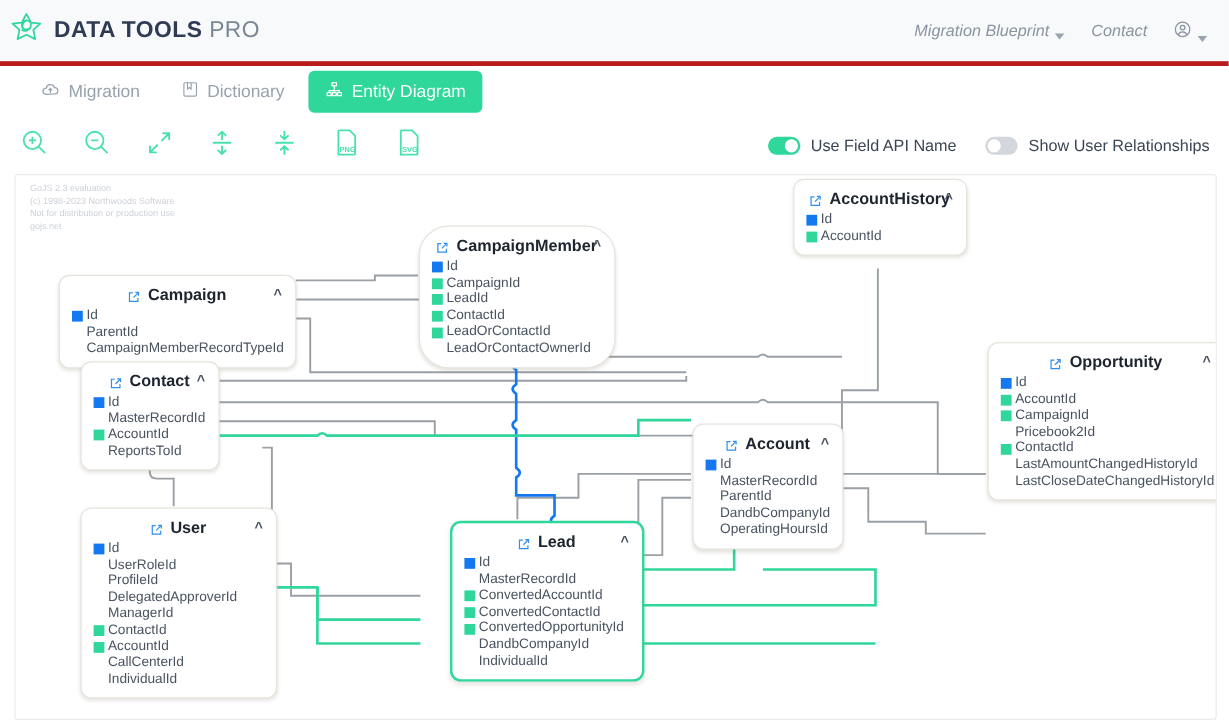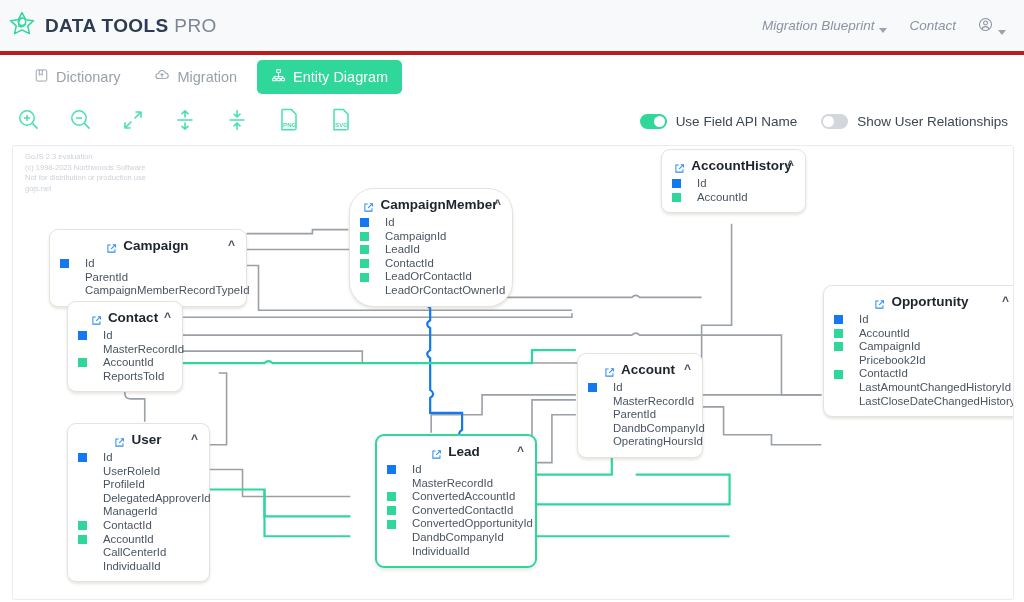--- a/index.html
+++ b/index.html
@@ -65,21 +65,21 @@
     border:1px solid #e6e3dd; border-radius:9px;
     box-shadow:0 2px 3px rgba(120,110,90,.18);
     padding:6px 11px 8px 10px;
   }
   .node.sel{ border:2.5px solid #2fd79b; box-shadow:0 2px 4px rgba(120,110,90,.18);margin-left:24px; }
   .nhead{ display:flex; align-items:center; justify-content:center; gap:6px; position:relative; padding:2px 0 3px; }
   .nhead .ttl{ font-size:13.5px; font-weight:bold; color:#1d242e; }
   .chev{ color:#4a5461; font-size:12px; position:absolute; right:0; top:2px; font-weight:bold;}
   .ext{ width:11px;height:11px; flex:none; }
   .fields{ margin-top:1px; }
-  .fld{ display:flex; align-items:center; gap:16px; font-size:11.4px; line-height:13.6px; color:#4a5461; white-space:nowrap;}
+  .fld{ display:flex; align-items:center; gap:3px; font-size:11.4px; line-height:13.6px; color:#4a5461; white-space:nowrap;}
   .sq{ width:9px;height:9px; flex:none; display:inline-block; }
   .sq.b{ background:#1479f0; }
   .sq.g{ background:#2fd79b; }
   .sq.n{ background:transparent; }
 </style>
 </head>
 <body>
 
 <div class="navbar">
   <div class="brand">
@@ -115,35 +115,35 @@
         </svg>
       </span>
       <i class="caret"></i>
     </div>
   </div>
 </div>
 
 <div class="tabrow">
   <div class="tab">
     <span>
+      <svg width="16" height="16" viewBox="0 0 20 20" fill="none" stroke="#98a2ad" stroke-width="1.3">
+        <path d="M5.4 14.5a3.2 3.2 0 01.3-6.4 4.4 4.4 0 018.5-.6 3.3 3.3 0 01.5 6.6z"></path>
+        <path d="M10 13V8.4M8.2 10.2L10 8.4l1.8 1.8"></path>
+      </svg>
+    </span>
+    <span>Migration</span>
+  </div>
+  <div class="tab">
+    <span>
       <svg width="15" height="15" viewBox="0 0 20 20" fill="none" stroke="#98a2ad" stroke-width="1.3">
         <rect x="3" y="2.6" width="14" height="14.8" rx="1.4"></rect>
         <path d="M7 2.6v7l2-1.6 2 1.6v-7"></path>
       </svg>
     </span>
     <span>Dictionary</span>
-  </div>
-  <div class="tab">
-    <span>
-      <svg width="16" height="16" viewBox="0 0 20 20" fill="none" stroke="#98a2ad" stroke-width="1.3">
-        <path d="M5.4 14.5a3.2 3.2 0 01.3-6.4 4.4 4.4 0 018.5-.6 3.3 3.3 0 01.5 6.6z"></path>
-        <path d="M10 13V8.4M8.2 10.2L10 8.4l1.8 1.8"></path>
-      </svg>
-    </span>
-    <span>Migration</span>
   </div>
   <div class="tab active">
     <span>
       <svg width="15" height="15" viewBox="0 0 20 20" fill="none" stroke="#ffffff" stroke-width="1.4">
         <rect x="7.6" y="2.4" width="5" height="3.6" rx=".6"></rect>
         <rect x="2.2" y="13.6" width="4.4" height="3.4" rx=".6"></rect>
         <rect x="7.9" y="13.6" width="4.4" height="3.4" rx=".6"></rect>
         <rect x="13.6" y="13.6" width="4.4" height="3.4" rx=".6"></rect>
         <path d="M10.1 6v3.6M4.4 13.6v-2.3h11.2v2.3M10.1 9.6v4"></path>
       </svg>
@@ -459,21 +459,21 @@
         <div class="fld">
           <span class="sq n"></span>
           <span>DandbCompanyId</span>
         </div>
         <div class="fld">
           <span class="sq n"></span>
           <span>OperatingHoursId</span>
         </div>
       </div>
     </div>
-    <div class="node" style="left: 54px; top: 277px; width: 143px;">
+    <div class="node" style="left: 54px; top: 277px; width: 164px;">
       <div class="nhead">
         <span class="ext"><svg width="11" height="11" viewBox="0 0 14 14" fill="none" stroke="#2f8ef0" stroke-width="1.3">
             <path d="M6 2.6H2.4v9h9V8"></path>
             <path d="M8.6 2.2h3.4v3.4"></path>
             <path d="M11.6 2.6L6.6 7.6"></path>
           </svg></span>
         <span class="ttl">User</span>
         <span class="chev">^</span>
       </div>
       <div class="fields">

